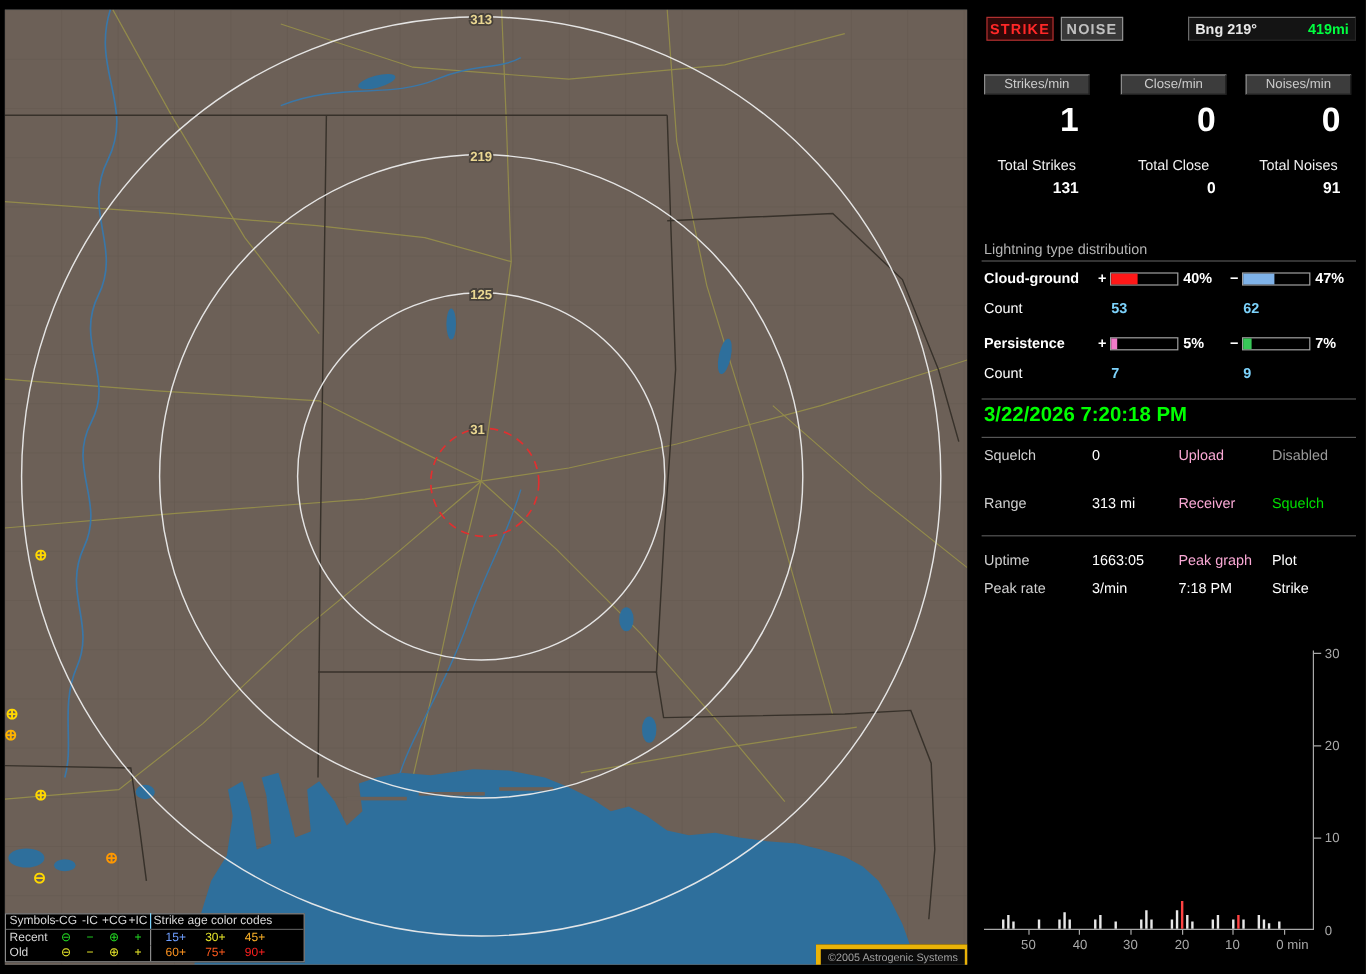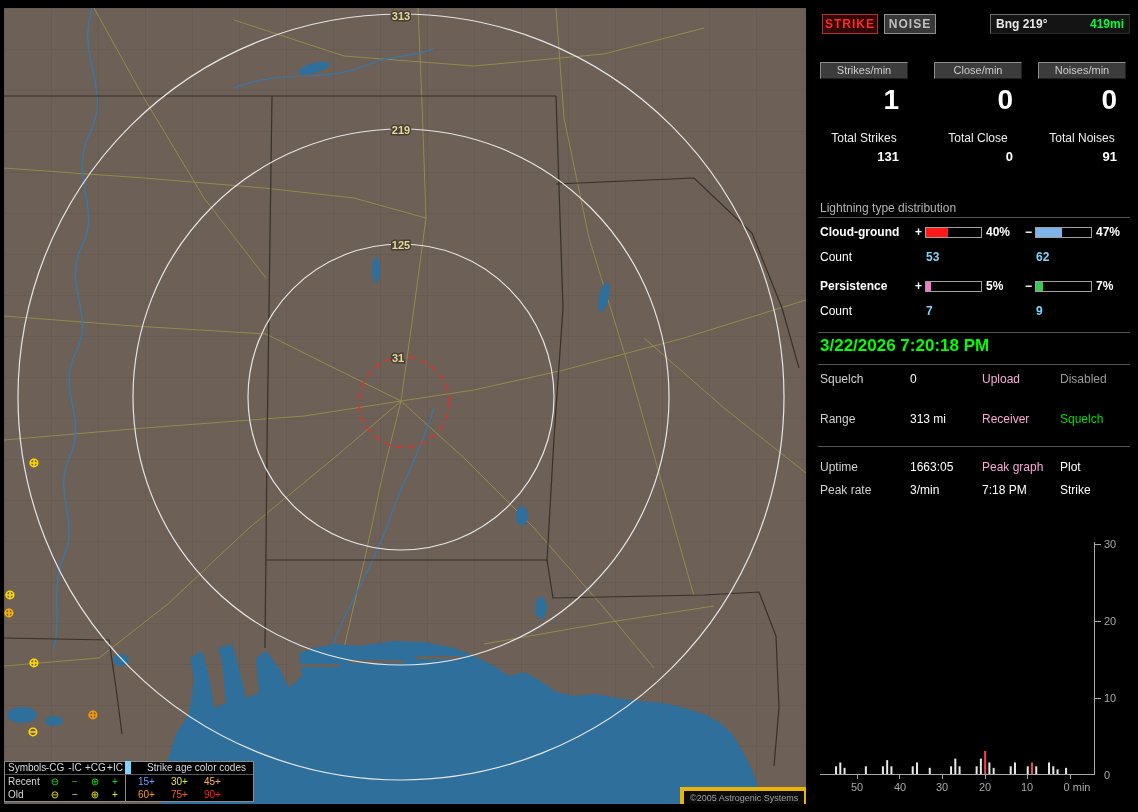--- a/index.html
+++ b/index.html
@@ -12,21 +12,21 @@
   #map{position:absolute;left:4px;top:8px;width:802px;height:796px;background:#737373;overflow:hidden}
 
   
   #legend{position:absolute;left:0;top:753px;width:250px;background:#000;
     border:1px solid #8a8a8a;font-size:10px;color:#d8d8d8;line-height:13px}
   .lg-row{display:flex;height:13px;align-items:flex-end}
   .lg-head{border-bottom:1px solid #555}
   .lg-c0{width:40px;padding-left:3px}
   .lg-s{width:20px;text-align:center}
   .lg-ages{flex:1;border-left:1px solid #8a8a8a;display:flex;padding-left:12px}
-  .lg-age-title{flex:1;border-left:6px solid #7dd3fc;padding-left:16px}
+  .lg-age-title{flex:1;border-left:1px solid #7dd3fc;padding-left:2px}
   .lg-a{width:33px}
 
   #copyright{position:absolute;left:676px;top:779px;background:#0c0c0c;color:#a0a0a0;
     font-size:9px;padding:2px 6px;border:4px solid #eab308;white-space:nowrap}
 
   
   #panel{position:absolute;left:818px;top:8px;width:312px;height:796px;color:#e8e8e8;font-size:12px}
   .btn{height:20px;line-height:18px;text-align:center;font-weight:bold;font-size:12px;cursor:default}
   .strike-btn{background:#300808;border:1px solid #b03030;color:#ff2828;letter-spacing:1px}
   .noise-btn{background:#383838;border:1px solid #909090;color:#c0c0c0;letter-spacing:1px}

